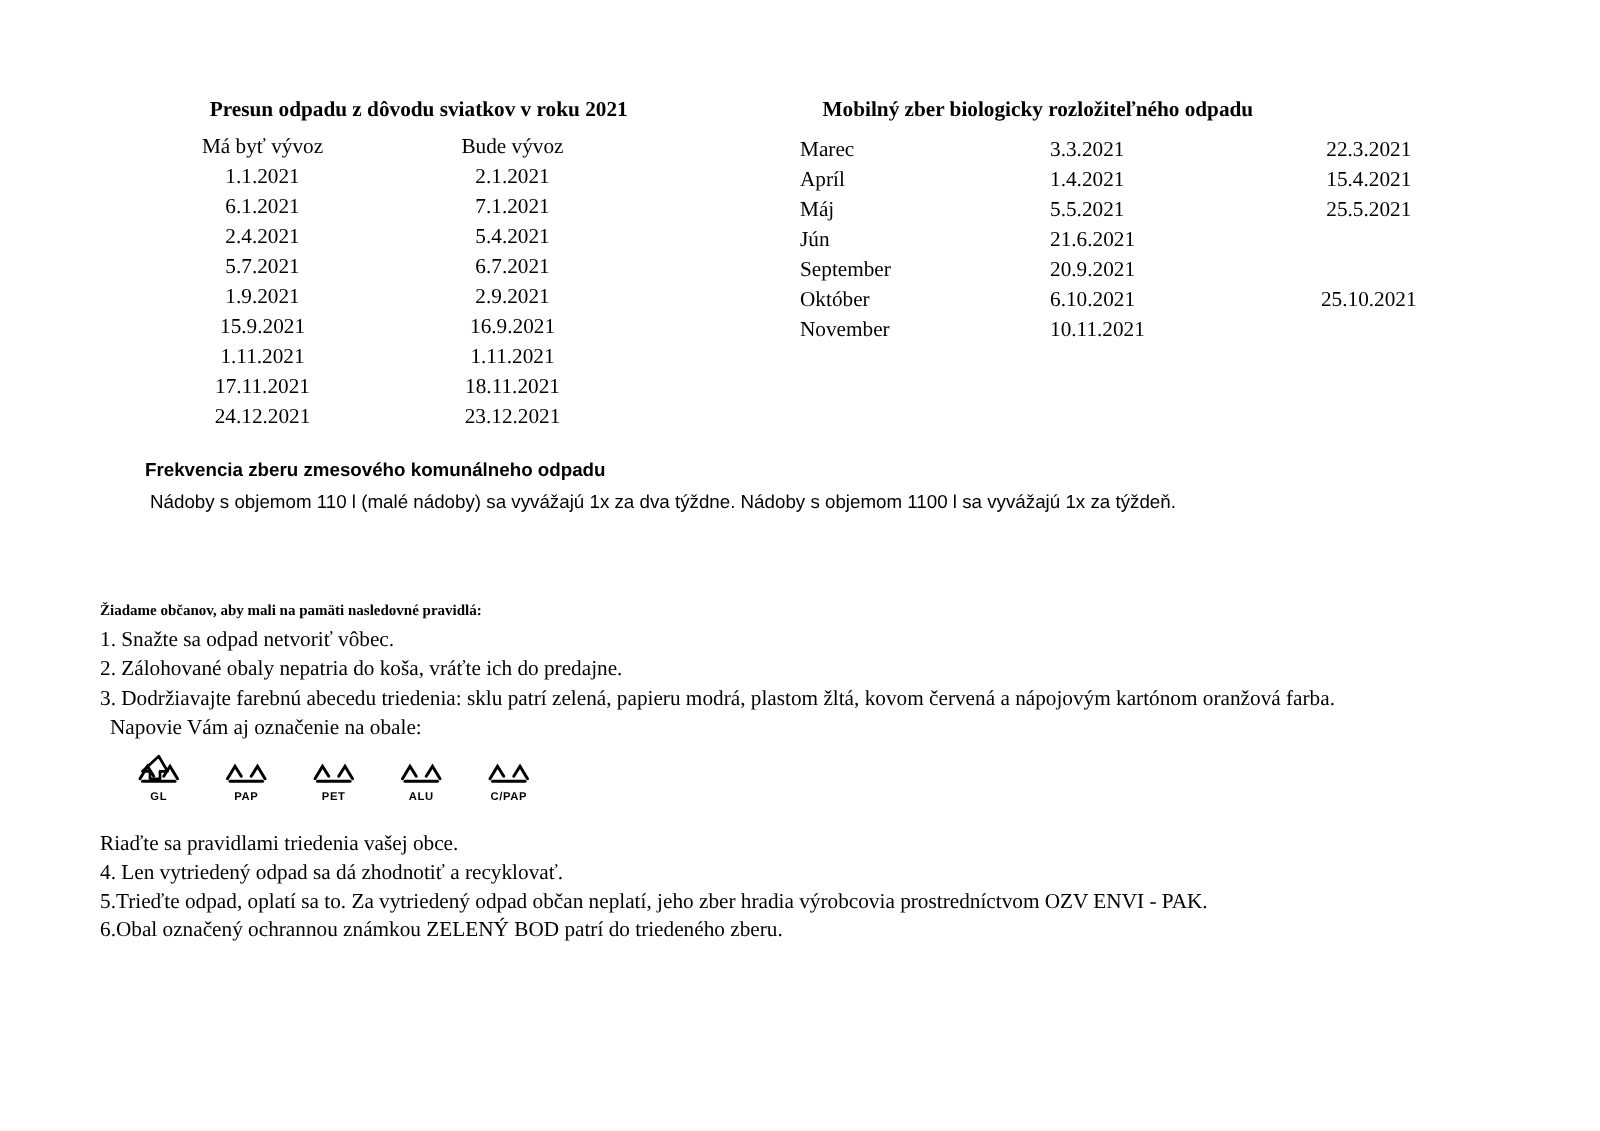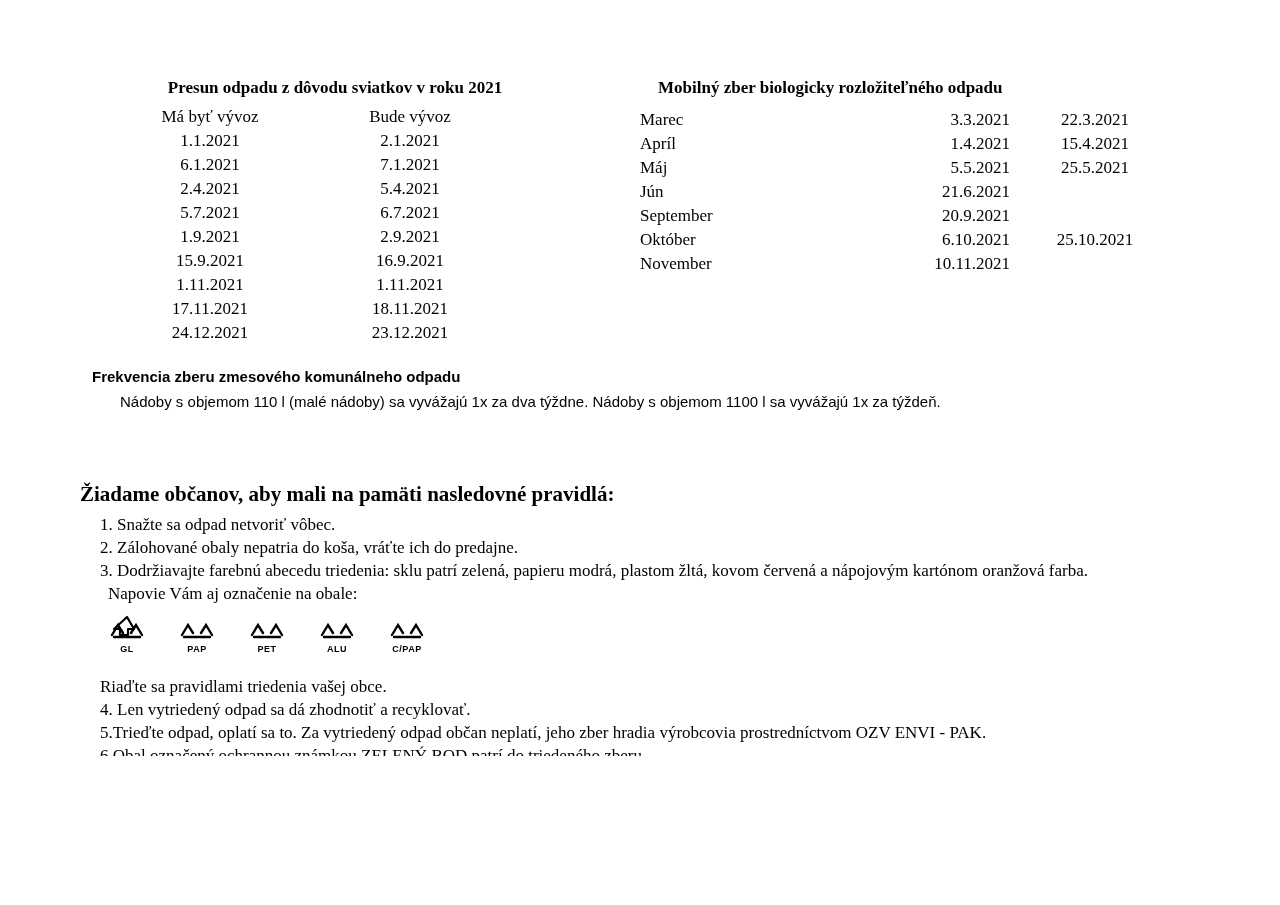--- a/index.html
+++ b/index.html
@@ -89,63 +89,62 @@
   }
   .bio-rows {
     margin-top: 12px;
   }
   .bio-row .m-name {
     width: 200px;
     text-align: left;
   }
   .bio-row .d1 {
     width: 170px;
-    text-align: right;
+    text-align: left;
   }
   .bio-row .d2 {
     width: 170px;
     text-align: center;
   }
 
   
   .freq-block {
     position: absolute;
     left: 0;
     top: 368px;
     width: 1280px;
     font-family: "Liberation Sans", sans-serif;
   }
   .freq-title {
     font-weight: bold;
     font-size: 15px;
-    padding-left: 92px;
+    padding-left: 116px;
   }
   .freq-text {
     font-size: 15px;
     padding-left: 120px;
     margin-top: 8px;
   }
 
   
   .rules-block {
     position: absolute;
     left: 80px;
     top: 480px;
     width: 1160px;
     font-size: 17px;
     line-height: 1.36;
   }
   .rules-title {
     font-weight: bold;
-    font-size: 21px;
+    font-size: 12px;
     margin-bottom: 4px;
   }
   .rule-line {
     white-space: nowrap;
-    margin-left: 20px;
   }
   .rule-sub {
     padding-left: 8px;
   }
 
   
   .recycle-row {
     display: flex;
     gap: 12px;
     margin: 8px 0 20px 18px;

